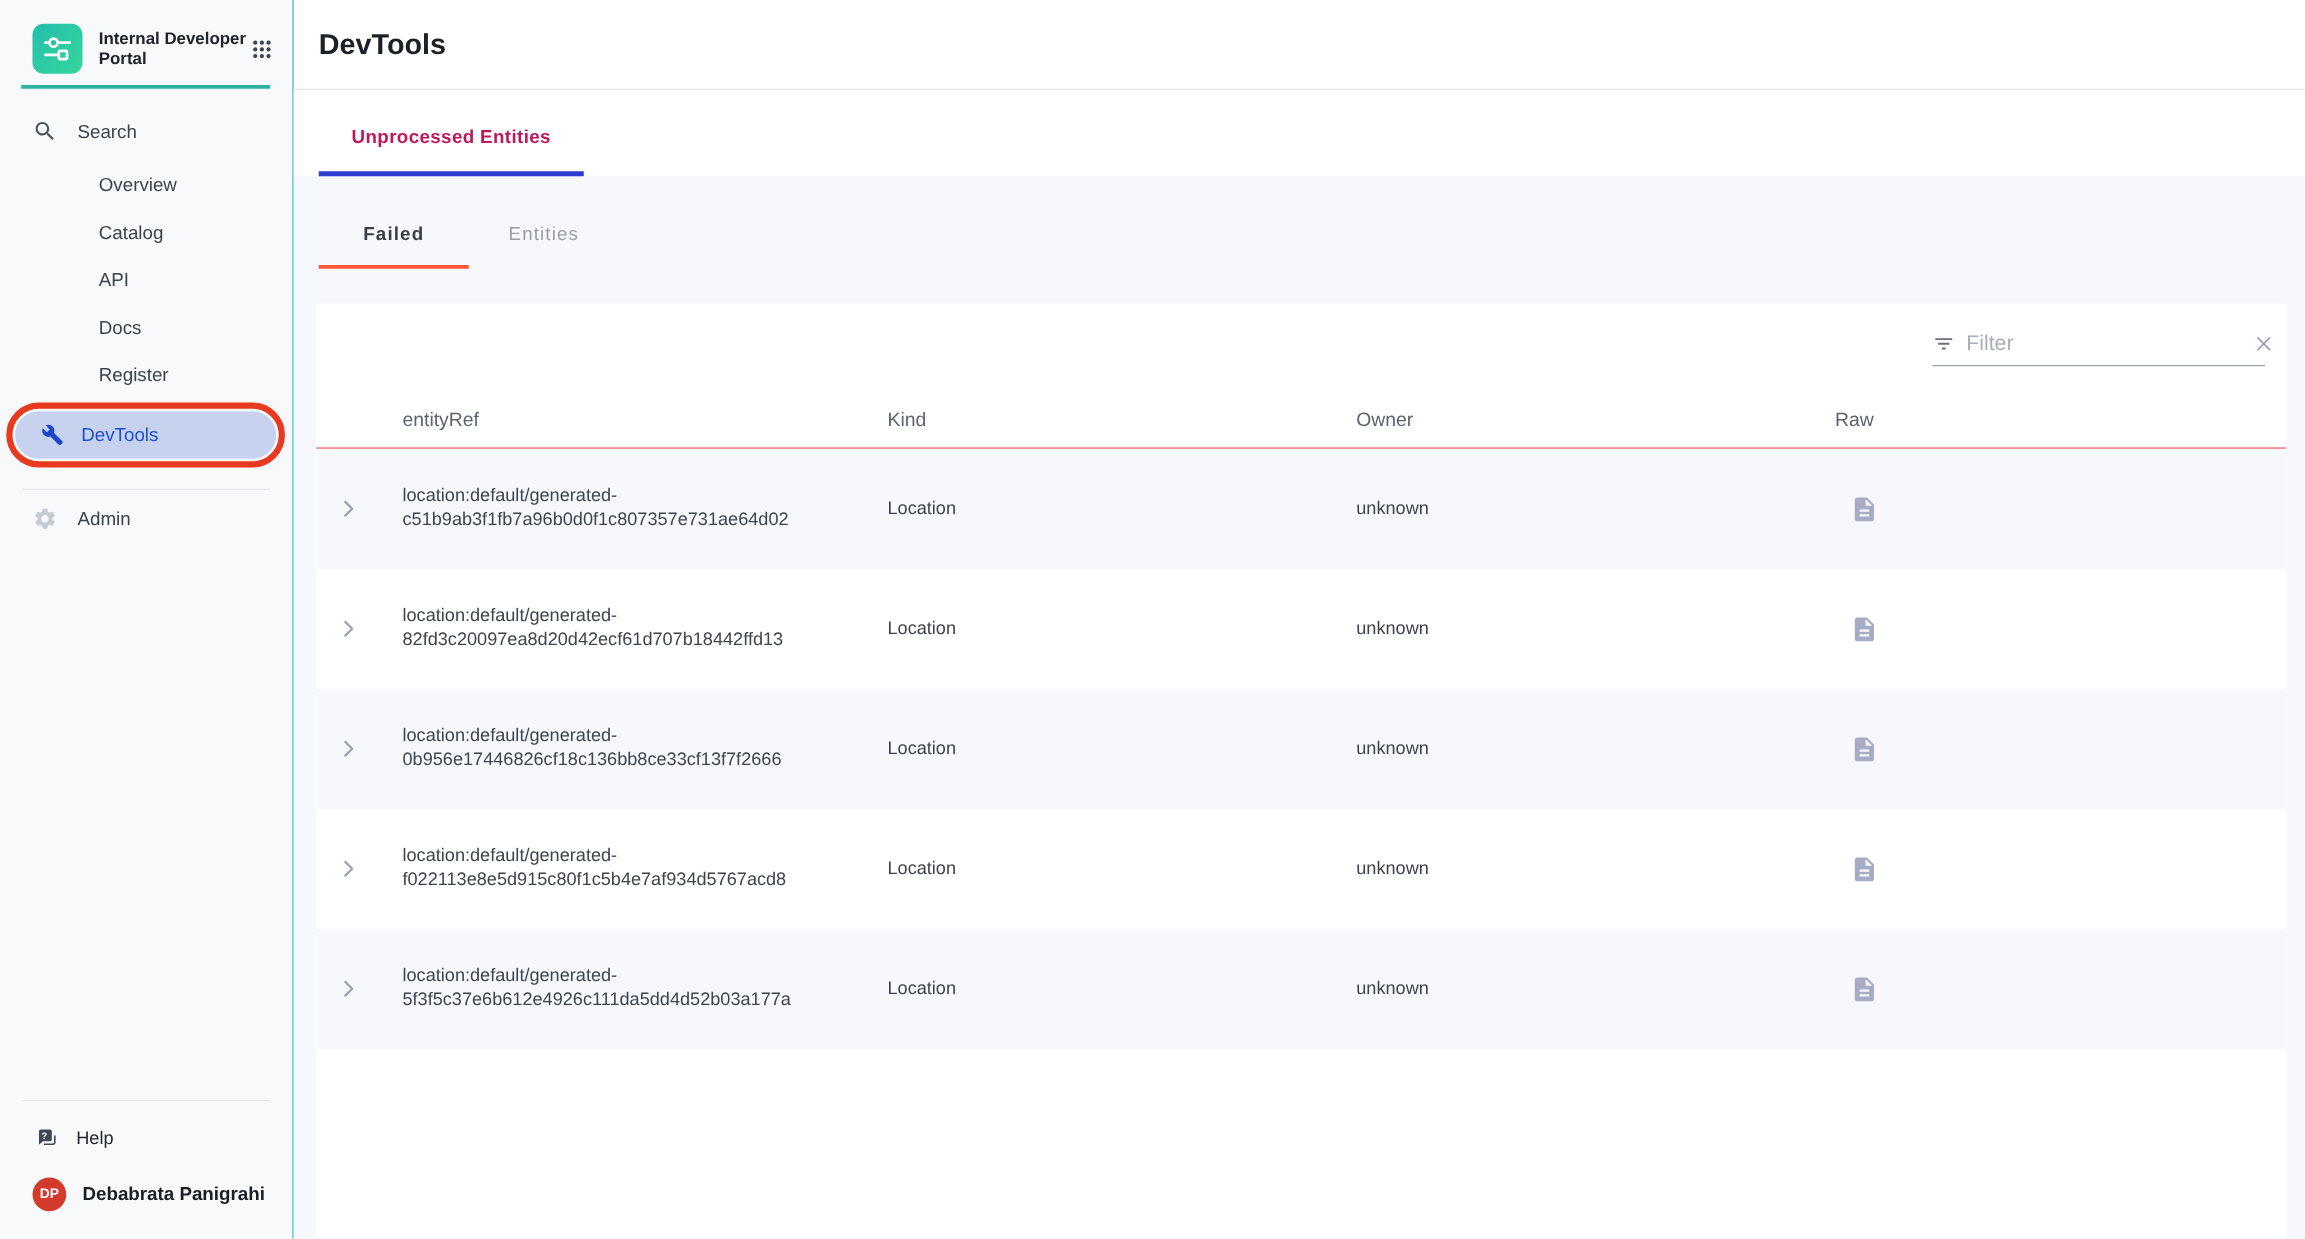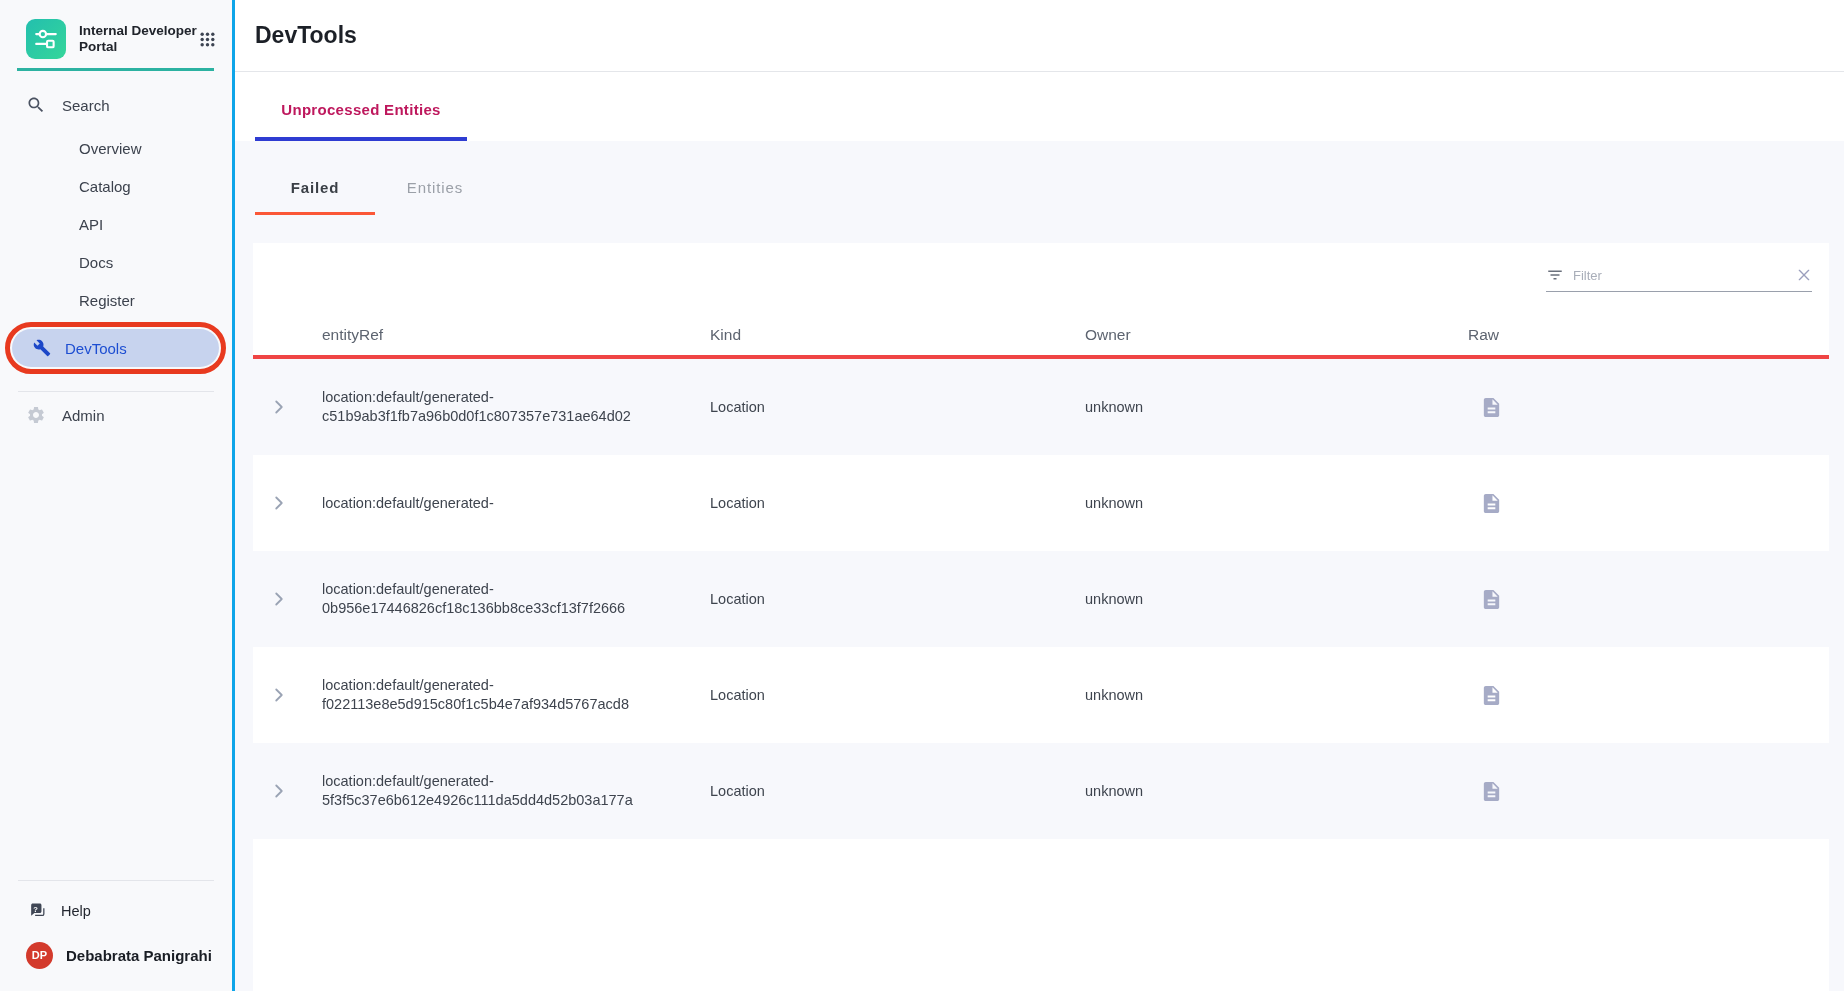--- a/index.html
+++ b/index.html
@@ -1,21 +1,21 @@
 <!DOCTYPE html>
 <html><head>
 <meta charset="utf-8">
 <style>
   * { margin:0; padding:0; box-sizing:border-box; }
   html,body { width:1844px; height:991px; overflow:hidden; background:#fff;
               font-family:"Liberation Sans", sans-serif; }
   .app { width:1844px; height:991px; display:flex; }
 
   
-  .sidebar { width:235px; min-width:235px; background:#f8f9fb; border-right:3px solid #0ea5e9;
+  .sidebar { width:235px; min-width:235px; background:#f8f9fb; border-right:1px solid #0ea5e9;
              display:flex; flex-direction:column; }
   .brand-row { display:flex; align-items:center; padding:19px 16px 0 26px; }
   .logo { width:40px; height:40px; border-radius:9px; flex:0 0 40px;
           background:linear-gradient(135deg,#23bfae,#35d69a); display:flex; align-items:center; justify-content:center; }
   .brand-text { font-size:13.5px; line-height:16px; font-weight:700; color:#20242b; margin-left:13px; }
   .apps-btn { margin-left:auto; cursor:pointer; display:flex; }
   .teal-rule { height:3px; background:#2cb2a1; margin:9px 18px 0 17px; }
 
   .nav { padding-top:15px; }
   .nav-item { height:38px; display:flex; align-items:center; font-size:15px; color:#3c424d; cursor:pointer; }
@@ -54,27 +54,27 @@
   .subtab { width:120px; text-align:center; padding-bottom:19px; position:relative;
             font-size:15px; letter-spacing:.9px; cursor:pointer; }
   .subtab.active { color:#3a3f46; font-weight:600; }
   .subtab.active::after { content:""; position:absolute; left:0; right:0; bottom:0; height:3px; background:#fb5737; }
   .subtab.inactive { color:#9ba0a8; font-weight:500; }
 
   .card { flex:1; background:#fff; margin:28px 15px 0 18px; display:flex; flex-direction:column; overflow:hidden; }
   .filter-row { height:72px; display:flex; justify-content:flex-end; align-items:center; padding-right:17px; }
   .filter-box { width:266px; display:flex; align-items:center; gap:9px;
                 border-bottom:1px solid #9aa0ac; padding-bottom:7px; }
-  .filter-box input { border:none; outline:none; flex:1; font-size:13px; color:#14532d; background:transparent;
+  .filter-box input { border:none; outline:none; flex:1; font-size:17px; color:#14532d; background:transparent;
                       font-family:"Liberation Sans", sans-serif; }
   .filter-box input::placeholder { color:#a9aeb9; }
   .clear-btn { cursor:pointer; display:flex; }
 
   .grid-cols { display:grid; grid-template-columns:69px 388px 375px 383px 1fr; align-items:center; }
-  .thead { height:44px; border-bottom:4px solid #ef4444; color:#5d6470; font-size:15.5px; }
+  .thead { height:44px; border-bottom:1px solid #ef4444; color:#5d6470; font-size:15.5px; }
   .row { height:96px; font-size:14.5px; color:#3e444e; }
   .row:nth-child(odd) { background:#f7f8fc; }
   .cell-ref { line-height:19px; }
   .chevron { margin-left:15px; cursor:pointer; display:flex; width:22px; }
   .raw-btn { margin-left:12px; cursor:pointer; display:flex; width:24px; }
 </style>
 </head>
 <body>
 
 <div class="app">
@@ -236,20 +236,21 @@
   <div class="grid-cols row">
     <div>
       <span class="chevron">
         <svg width="22" height="22" viewBox="0 0 24 24" fill="none" stroke="#9aa3b4" stroke-width="2" stroke-linecap="round" stroke-linejoin="round">
           <polyline points="9 6 15 12 9 18"></polyline>
         </svg>
       </span>
     </div>
     <div class="cell-ref">
       <div>location:default/generated-</div>
+      <div>82fd3c20097ea8d20d42ecf61d707b18442ffd13</div>
     </div>
     <div>Location</div>
     <div>unknown</div>
     <div>
       <span class="raw-btn">
         <svg width="23" height="23" viewBox="0 0 24 24" fill="#a6abc6">
           <path d="M14 2H6c-1.1 0-2 .9-2 2v16c0 1.1.9 2 2 2h12c1.1 0 2-.9 2-2V8l-6-6zm2 16H8v-2h8v2zm0-4H8v-2h8v2zm-3-5V3.5L18.5 9H13z"></path>
         </svg>
       </span>
     </div>

